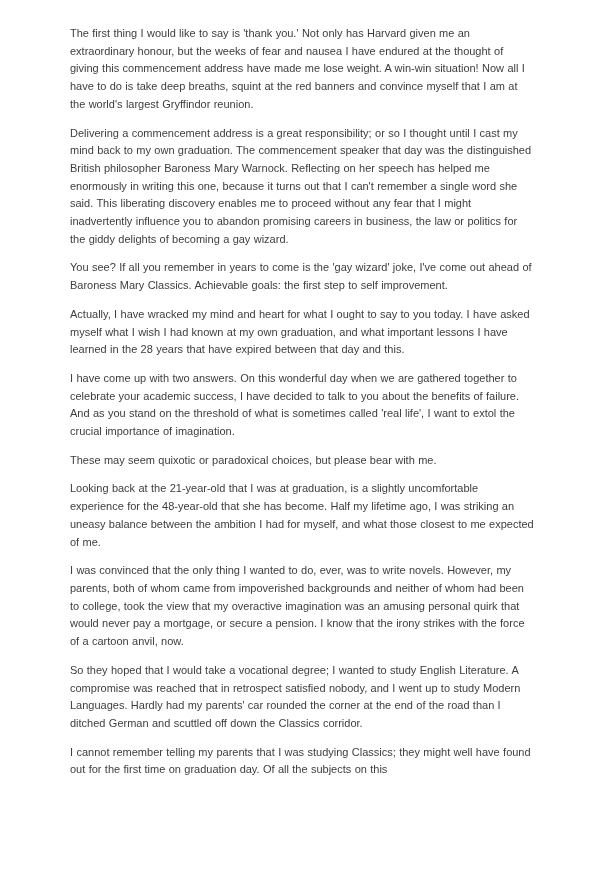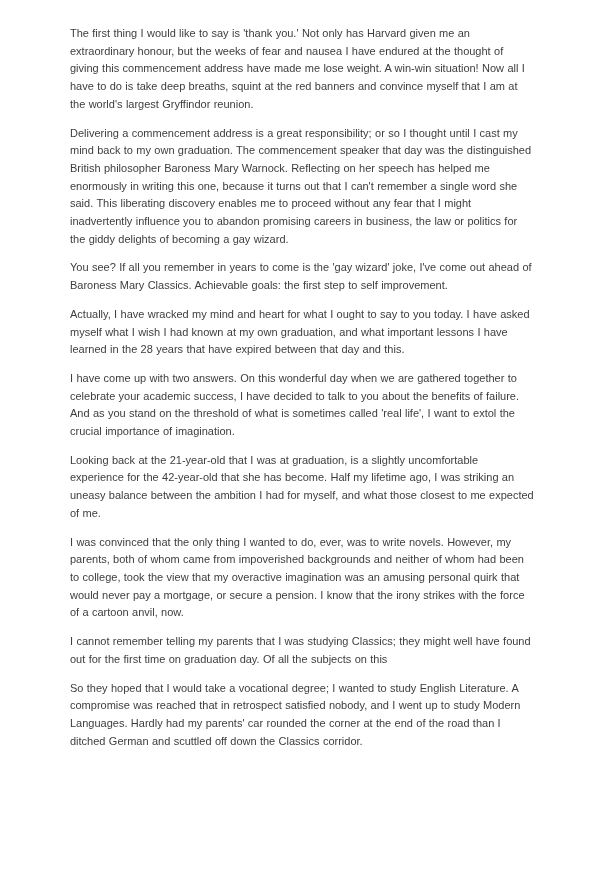--- a/index.html
+++ b/index.html
@@ -27,17 +27,18 @@
 </style>
 </head>
 <body>
 
 <main class="page">
   <p>The first thing I would like to say is 'thank you.' Not only has Harvard given me an extraordinary honour, but the weeks of fear and nausea I have endured at the thought of giving this commencement address have made me lose weight. A win-win situation! Now all I have to do is take deep breaths, squint at the red banners and convince myself that I am at the world's largest Gryffindor reunion.</p>
   <p>Delivering a commencement address is a great responsibility; or so I thought until I cast my mind back to my own graduation. The commencement speaker that day was the distinguished British philosopher Baroness Mary Warnock. Reflecting on her speech has helped me enormously in writing this one, because it turns out that I can't remember a single word she said. This liberating discovery enables me to proceed without any fear that I might inadvertently influence you to abandon promising careers in business, the law or politics for the giddy delights of becoming a gay wizard.</p>
   <p>You see? If all you remember in years to come is the 'gay wizard' joke, I've come out ahead of Baroness Mary Classics. Achievable goals: the first step to self improvement.</p>
   <p>Actually, I have wracked my mind and heart for what I ought to say to you today. I have asked myself what I wish I had known at my own graduation, and what important lessons I have learned in the 28 years that have expired between that day and this.</p>
   <p>I have come up with two answers. On this wonderful day when we are gathered together to celebrate your academic success, I have decided to talk to you about the benefits of failure. And as you stand on the threshold of what is sometimes called 'real life', I want to extol the crucial importance of imagination.</p>
-  <p>Looking back at the 21-year-old that I was at graduation, is a slightly uncomfortable experience for the 42-year-old that she has become. Half my lifetime ago, I was striking an uneasy balance between the ambition I had for myself, and what those closest to me expected of me.</p>
+  <p>These may seem quixotic or paradoxical choices, but please bear with me.</p>
+  <p>Looking back at the 21-year-old that I was at graduation, is a slightly uncomfortable experience for the 48-year-old that she has become. Half my lifetime ago, I was striking an uneasy balance between the ambition I had for myself, and what those closest to me expected of me.</p>
   <p>I was convinced that the only thing I wanted to do, ever, was to write novels. However, my parents, both of whom came from impoverished backgrounds and neither of whom had been to college, took the view that my overactive imagination was an amusing personal quirk that would never pay a mortgage, or secure a pension. I know that the irony strikes with the force of a cartoon anvil, now.</p>
+  <p>So they hoped that I would take a vocational degree; I wanted to study English Literature. A compromise was reached that in retrospect satisfied nobody, and I went up to study Modern Languages. Hardly had my parents' car rounded the corner at the end of the road than I ditched German and scuttled off down the Classics corridor.</p>
   <p>I cannot remember telling my parents that I was studying Classics; they might well have found out for the first time on graduation day. Of all the subjects on this</p>
-  <p>So they hoped that I would take a vocational degree; I wanted to study English Literature. A compromise was reached that in retrospect satisfied nobody, and I went up to study Modern Languages. Hardly had my parents' car rounded the corner at the end of the road than I ditched German and scuttled off down the Classics corridor.</p>
 </main>
 
 </body></html>

